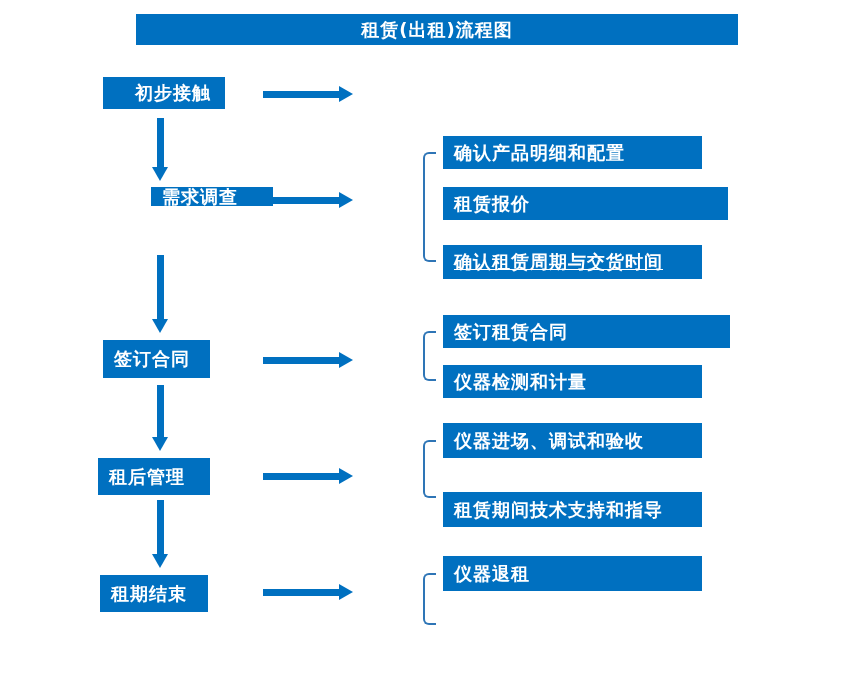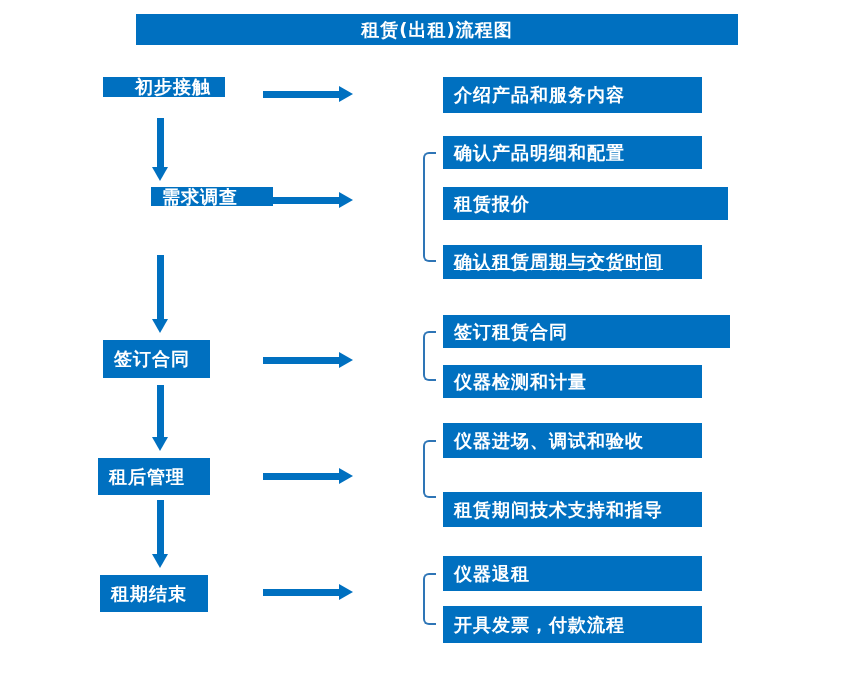--- a/index.html
+++ b/index.html
@@ -79,21 +79,21 @@
     box-sizing: border-box;
   }
 </style>
 </head>
 <body>
 
 <div class="canvas">
 
   <div class="title-bar">租赁(出租)流程图</div>
 
-  <div class="box" style="left:103px; top:77px;  width:122px; height:20px;padding-left:32px;">初步接触</div>
+  <div class="box" style="left:103px; top:77px;  width:122px; height:32px;padding-left:32px;">初步接触</div>
   <div class="box" style="left:103px; top:187px; width:122px; height:19px;margin-left:48px;">需求调查</div>
   <div class="box" style="left:103px; top:340px; width:107px; height:38px;">签订合同</div>
   <div class="box" style="left:98px;  top:458px; width:112px; height:37px;">租后管理</div>
   <div class="box" style="left:100px; top:575px; width:108px; height:37px;">租期结束</div>
 
   <div class="varrow" style="left:152px; top:118px; height:63px;">
       <div class="shaft"></div>
       <div class="head"></div>
     </div>
   <div class="varrow" style="left:152px; top:255px; height:78px;">
@@ -128,24 +128,22 @@
   <div class="harrow" style="left:263px; top:584px; width:90px;">
       <div class="shaft"></div>
       <div class="head"></div>
     </div>
 
   <div class="bracket" style="top:152px; height:110px;"></div>
   <div class="bracket" style="top:331px; height:50px;"></div>
   <div class="bracket" style="top:440px; height:58px;"></div>
   <div class="bracket" style="top:573px; height:52px;"></div>
 
-  <div class="box" style="left:443px; top:77px;  width:259px; height:36px;">介绍产品和服务内容</div>
   <div class="box" style="left:443px; top:136px; width:259px; height:33px;">确认产品明细和配置</div>
   <div class="box" style="left:443px; top:187px; width:285px; height:33px;">租赁报价</div>
   <div class="box" style="left:443px; top:245px; width:259px; height:34px;text-decoration:underline;">确认租赁周期与交货时间</div>
   <div class="box" style="left:443px; top:315px; width:287px; height:33px;">签订租赁合同</div>
   <div class="box" style="left:443px; top:365px; width:259px; height:33px;">仪器检测和计量</div>
   <div class="box" style="left:443px; top:423px; width:259px; height:35px;">仪器进场、调试和验收</div>
   <div class="box" style="left:443px; top:492px; width:259px; height:35px;">租赁期间技术支持和指导</div>
   <div class="box" style="left:443px; top:556px; width:259px; height:35px;">仪器退租</div>
-  <div class="box" style="left:443px; top:606px; width:259px; height:37px;">开具发票，付款流程</div>
 
 </div>
 
 </body></html>

